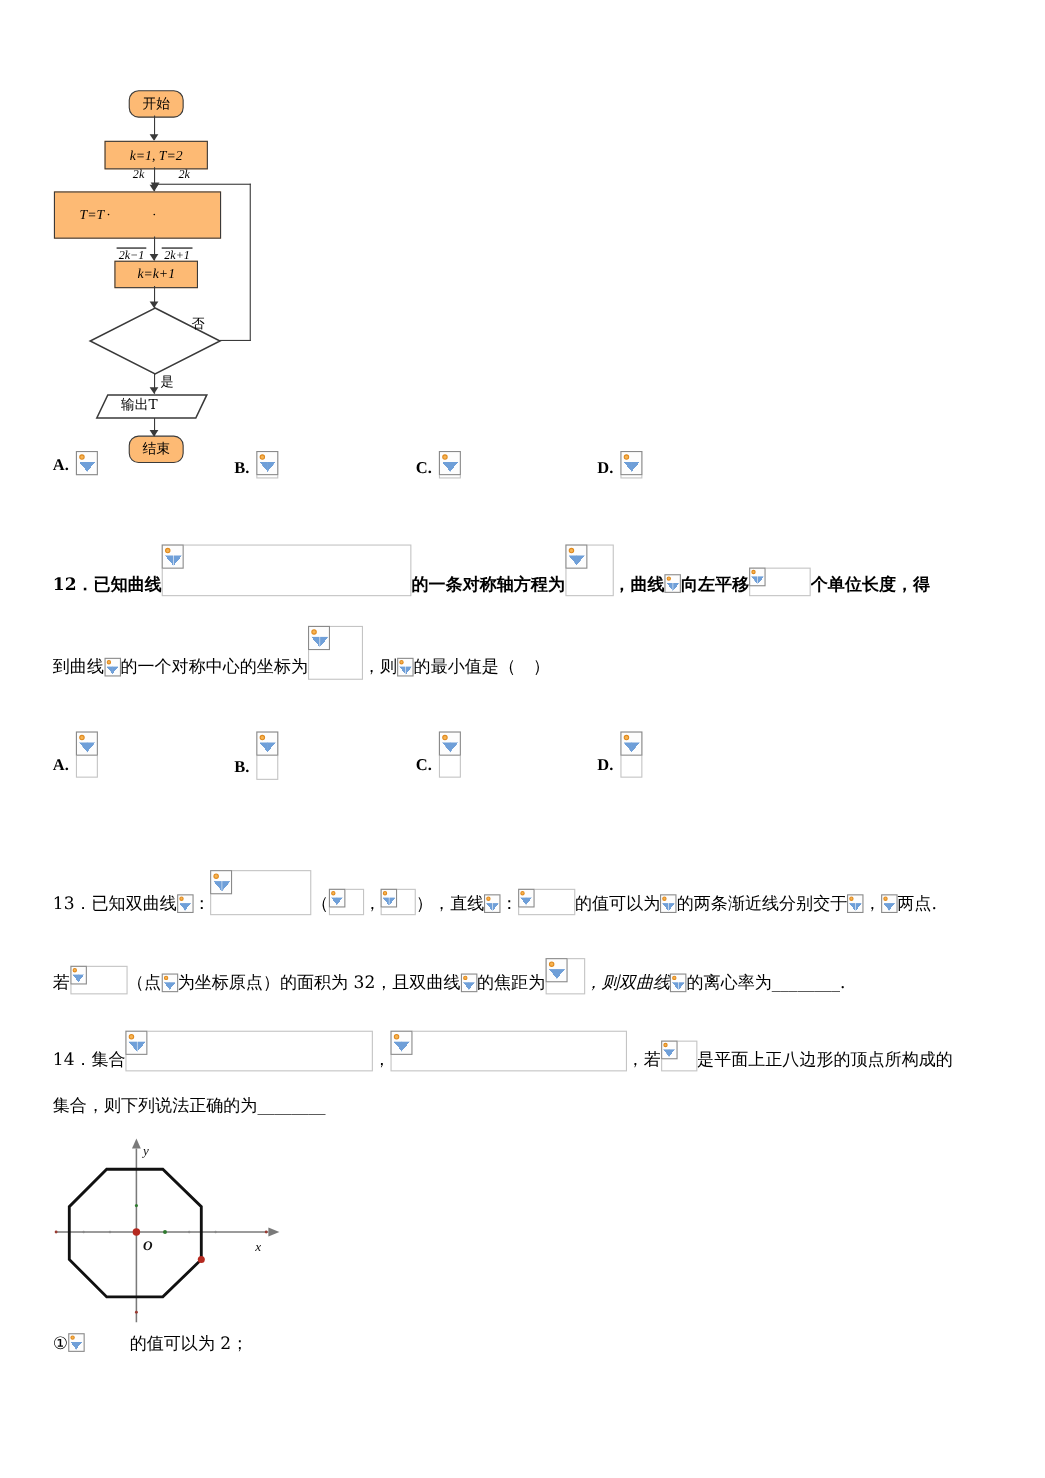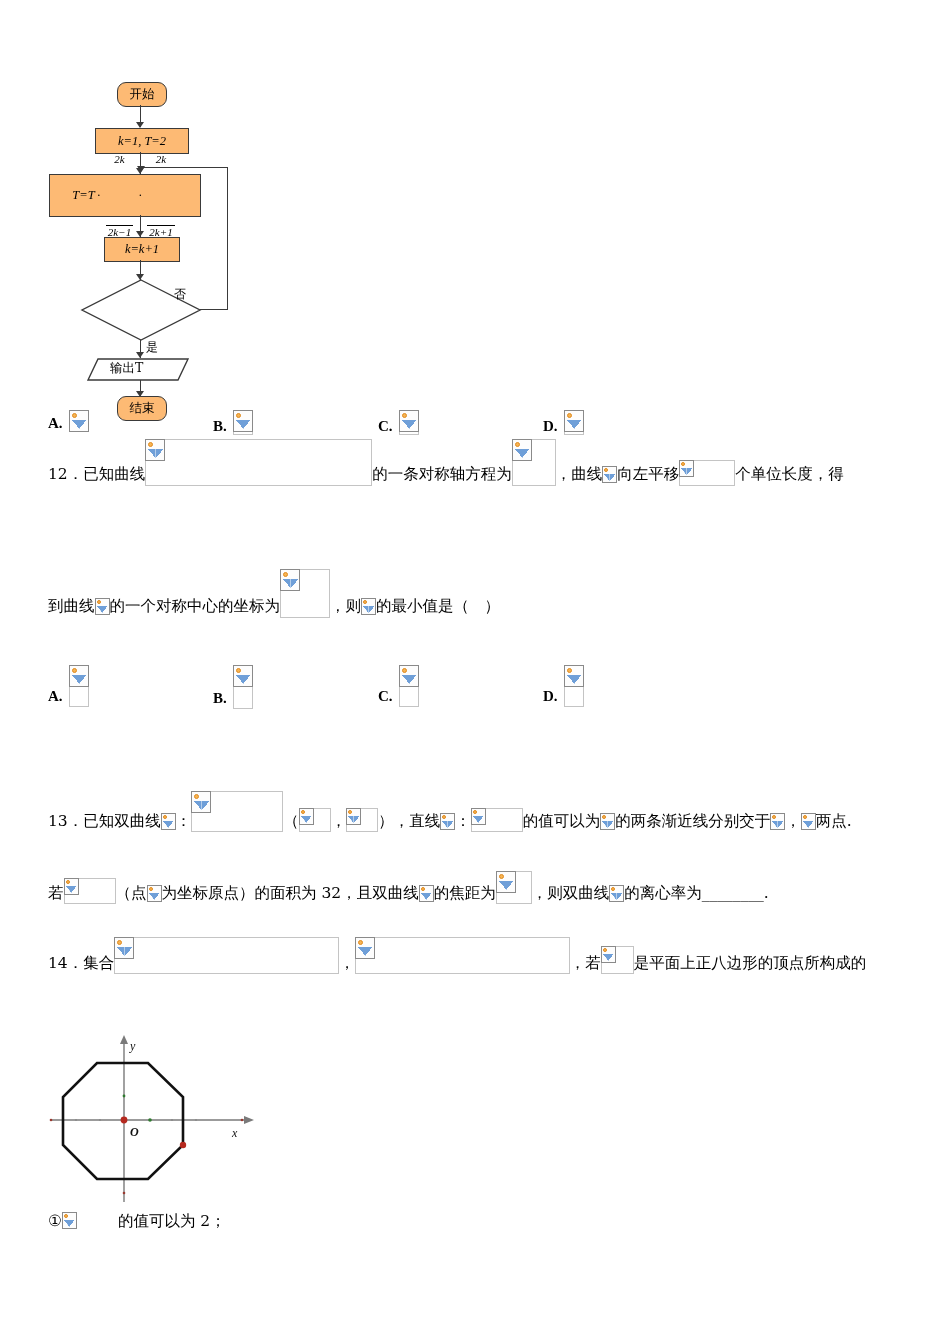--- a/index.html
+++ b/index.html
@@ -72,21 +72,21 @@
   
   #flowchart{position:absolute;left:48px;top:82px;width:240px;height:310px;}
   .fc-box{position:absolute;border:1.4px solid #3a3a3a;background:#fdba74;
           display:flex;align-items:center;justify-content:center;
           font-family:"Liberation Serif",serif;}
   .fc-round{border-radius:9px;}
   .fc-line{position:absolute;background:#3a3a3a;}
   .arrowdown{position:absolute;width:0;height:0;
     border-left:4px solid transparent;border-right:4px solid transparent;
     border-top:6px solid #3a3a3a;}
-  .frac{display:inline-flex;flex-direction:column;align-items:center;
+  .frac{display:inline-flex;flex-direction:column;align-items:flex-end;
         vertical-align:middle;font-size:11px;line-height:1.12;margin:0 3px;gap:40px;}
   .frac .num{padding:0 2px;}
   .frac .den{border-top:1.1px solid #000;padding:0 2px;margin-top:20px;}
   .ital{font-style:italic;font-family:"Liberation Serif",serif;}
 
   
   #octfig{position:absolute;left:46px;top:1032px;width:220px;height:175px;}
 </style>
 </head>
 <body>
@@ -191,21 +191,21 @@
     <span class="opt-label">D.</span>
     <span class="imgbox" style="width:20px;height:25px;margin-left:6px;">
       <span class="brokenimg">
           <span class="sun"></span>
           <span class="mtn"></span>
           <span class="slash"></span>
         </span>
     </span>
   </div>
 
-  <div class="line" style="left:48px;top:438px;height:48px;">
+  <div class="line" style="left:48px;top:494px;height:48px;font-weight:bold;">
     <span class="txt cn" style="padding-bottom:4px;">12．</span>
     <span class="txt cn" style="padding-bottom:4px;">已知曲线</span>
     <span class="imgbox" style="width:227px;height:47px;">
       <span class="brokenimg">
           <span class="sun"></span>
           <span class="mtn"></span>
           <span class="slash"></span>
         </span>
     </span>
     <span class="txt cn" style="padding-bottom:4px;">的一条对称轴方程为</span>
@@ -388,21 +388,21 @@
         <span class="slash"></span>
       </span>
     <span class="txt cn" style="padding-bottom:3px;">的焦距为</span>
     <span class="imgbox" style="width:36px;height:33px;">
       <span class="brokenimg">
           <span class="sun"></span>
           <span class="mtn"></span>
           <span class="slash"></span>
         </span>
     </span>
-    <span class="txt cn" style="padding-bottom:3px;">，则双曲线</span>
+    <span class="txt cn" style="padding-bottom:3px;font-style:italic;">，则双曲线</span>
     <span class="brokenimg sm" style="margin-bottom:2px;">
         <span class="sun"></span>
         <span class="mtn"></span>
         <span class="slash"></span>
       </span>
     <span class="txt cn" style="padding-bottom:3px;">的离心率为________.</span>
   </div>
 
   <div class="line" style="left:48px;top:936px;height:38px;align-items:flex-end;">
     <span class="txt cn" style="padding-bottom:3px;">14．</span>
@@ -426,20 +426,21 @@
     <span class="imgbox" style="width:33px;height:28px;">
       <span class="brokenimg sm">
           <span class="sun"></span>
           <span class="mtn"></span>
           <span class="slash"></span>
         </span>
     </span>
     <span class="txt cn" style="padding-bottom:3px;">是平面上正八边形的顶点所构成的</span>
   </div>
 
+  <div class="t cn" style="left:48px;top:995px;font-size:15.5px;">集合，则下列说法正确的为________</div>
 
   <div id="octfig">
     <svg width="220" height="175">
 
       <line x1="4" y1="88" x2="198" y2="88" stroke="#7a7a7a" stroke-width="1.4"></line>
       <polygon points="198,84 208,88 198,92" fill="#7a7a7a"></polygon>
       <line x1="78" y1="170" x2="78" y2="12" stroke="#7a7a7a" stroke-width="1.4"></line>
       <polygon points="74,12 78,3 82,12" fill="#7a7a7a"></polygon>
 
       <circle cx="30" cy="88" r="1.1" fill="#8a8a8a"></circle>

